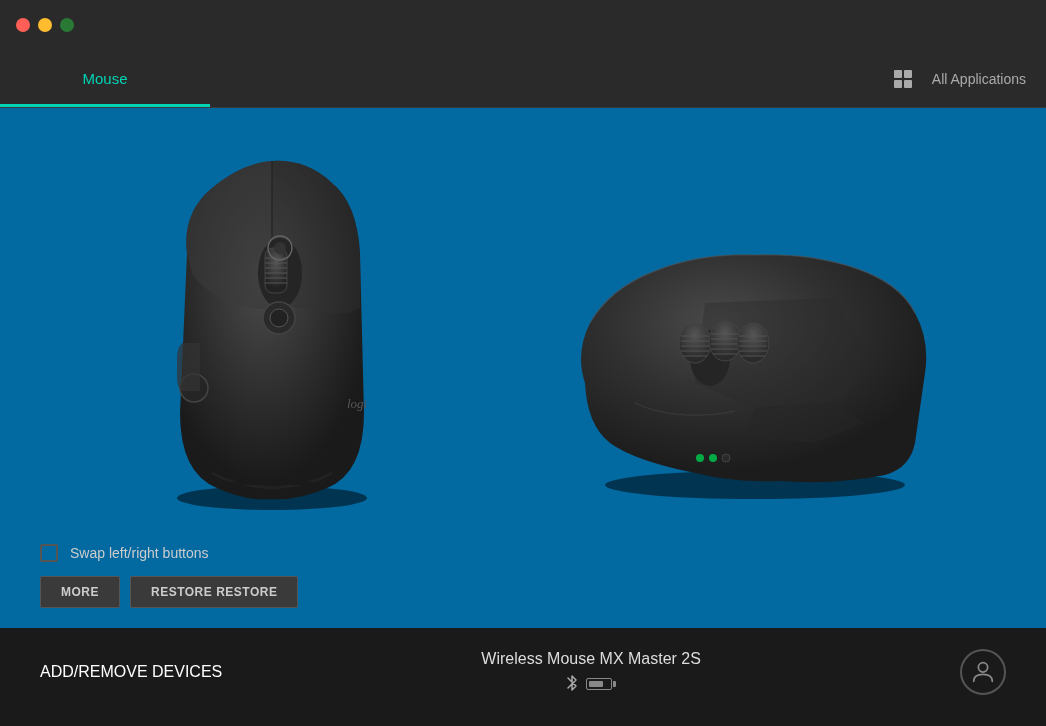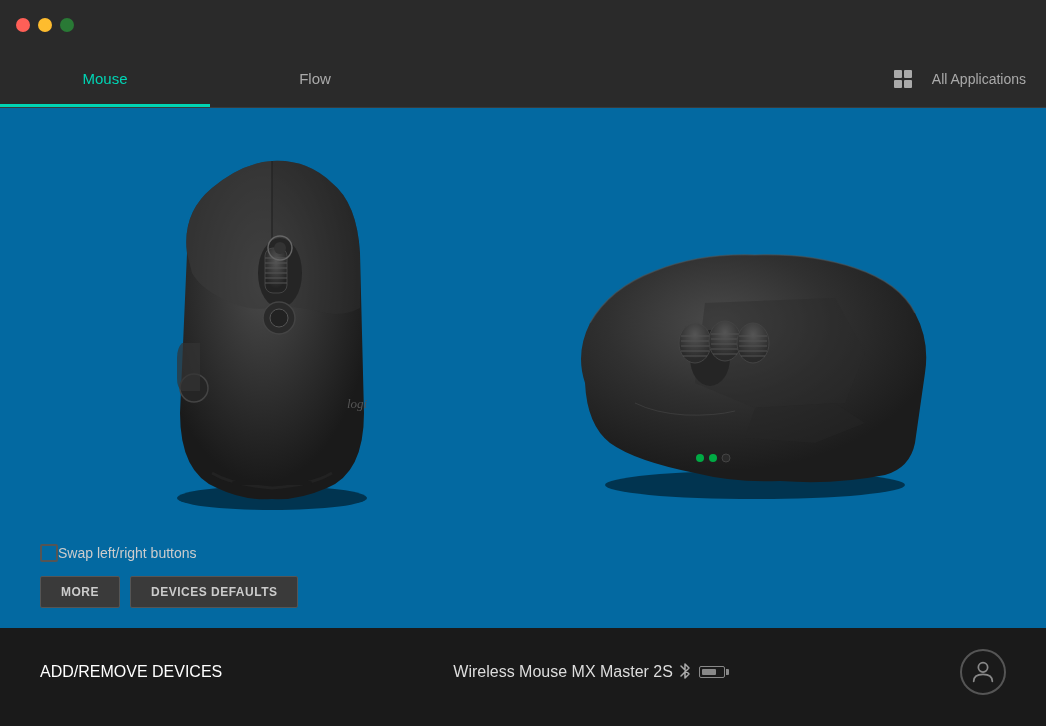--- a/index.html
+++ b/index.html
@@ -125,21 +125,21 @@
     
     .controls {
       padding: 16px 40px;
       display: flex;
       flex-direction: column;
       gap: 14px;
     }
     .swap-row {
       display: flex;
       align-items: center;
-      gap: 0;
+      gap: 12px;
       font-size: 14px;
       color: #ccc;
     }
     .checkbox {
       width: 18px;
       height: 18px;
       border: 2px solid #555;
       background: transparent;
       border-radius: 2px;
       display: inline-block;
@@ -166,21 +166,21 @@
       height: 88px;
       background: #1a1a1a;
       display: flex;
       align-items: center;
       justify-content: space-between;
       padding: 0 40px;
       gap: 24px;
     }
     .device-info {
       display: flex;
-      flex-direction: row;
+      flex-direction: column;
       align-items: center;
       gap: 6px;
     }
     .device-name {
       font-size: 16px;
       font-weight: 500;
       color: #ddd;
     }
     .device-icons {
       display: flex;
@@ -243,23 +243,20 @@
   <div class="traffic-lights">
     <div class="traffic-light close"></div>
     <div class="traffic-light minimize"></div>
     <div class="traffic-light maximize"></div>
   </div>
 </div>
 
 <div class="tabs">
   <div class="tab active">
     <span>Mouse</span>
-  </div>
-  <div class="tab">
-    <span>Flow</span>
   </div>
   <div class="tab-spacer"></div>
   <div class="all-applications">
     <div class="grid-icon">
       <span></span>
         <span></span>
         <span></span>
         <span></span>
     </div>
     <span>All Applications</span>
@@ -378,21 +375,21 @@
     </div>
   </div>
 
   <div class="controls">
     <div class="swap-row">
       <div class="checkbox"></div>
       <span>Swap left/right buttons</span>
     </div>
     <div class="buttons-row">
       <button class="btn">MORE</button>
-      <button class="btn">DEVICES DEFAULTS</button>
+      <button class="btn">RESTORE RESTORE</button>
     </div>
   </div>
 </div>
 
 <div class="bottom-bar">
   <div>
     <span>ADD/REMOVE DEVICES</span>
   </div>
 
   <div class="device-info">

